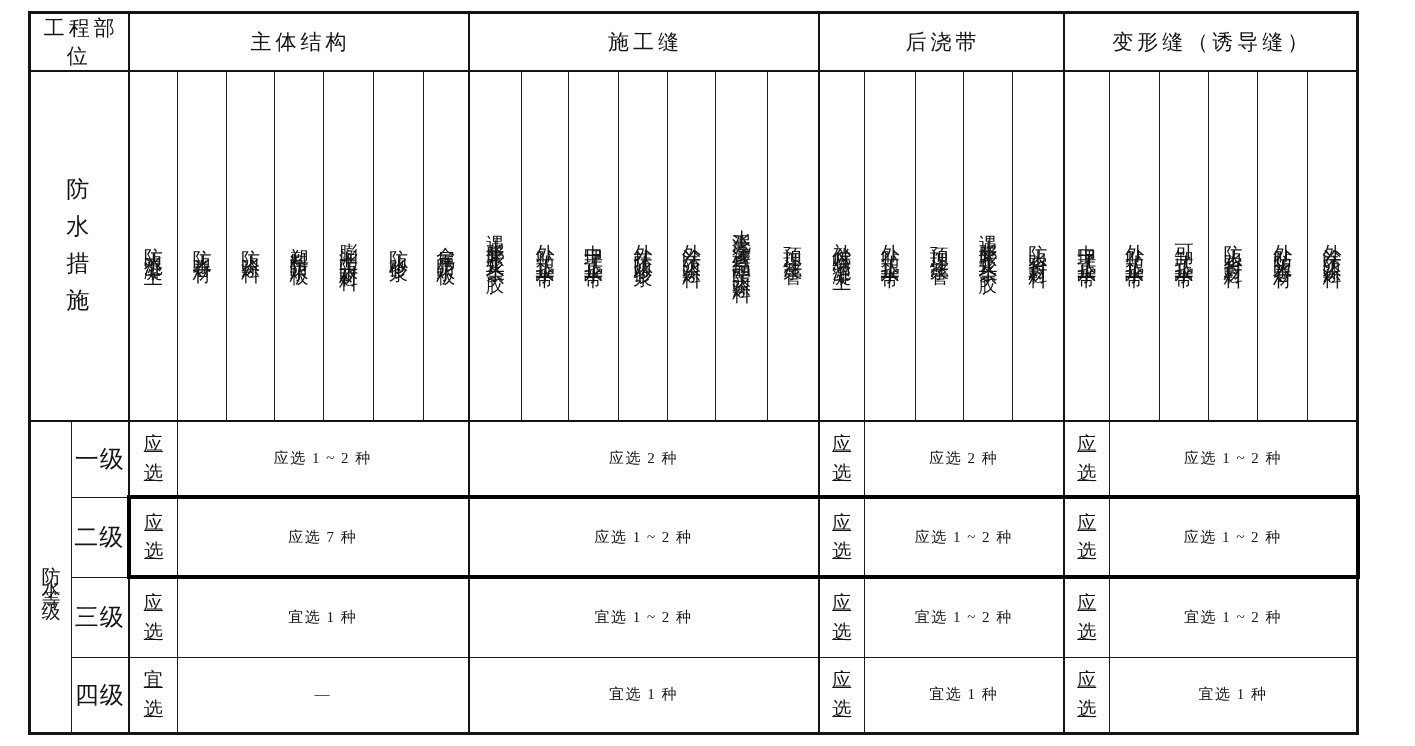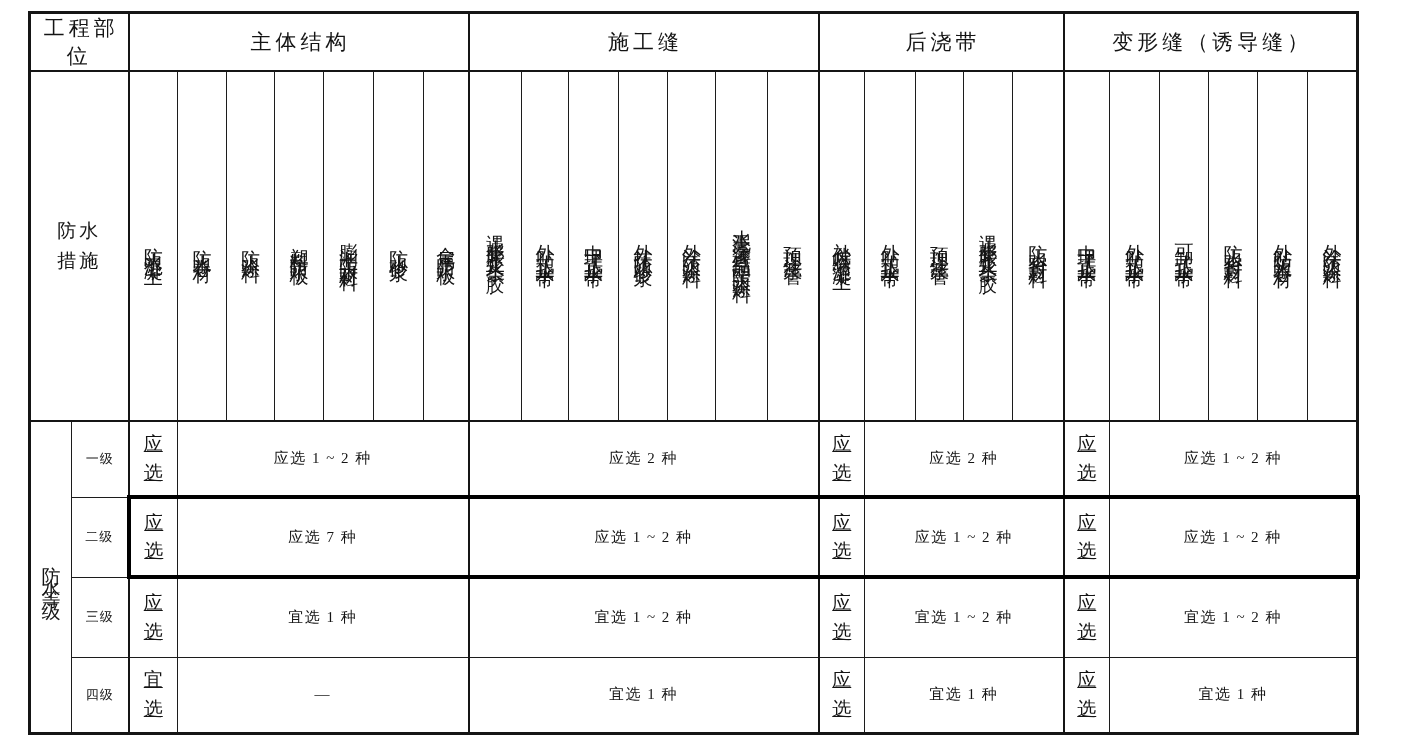--- a/index.html
+++ b/index.html
@@ -39,24 +39,24 @@
   .axis-label{letter-spacing:12px;}
   
   .stack{
     display:inline-block;width:21px;
     font-size:19px;line-height:1.5;letter-spacing:0;
     word-break:break-all;
     text-decoration:underline;
   }
   .corner2{
     display:inline-block;width:48px;
-    font-size:19px;line-height:1.6;letter-spacing:3px;
+    font-size:23px;line-height:1.6;letter-spacing:3px;
     word-break:break-all;
   }
-  .grade{font-size:13px;letter-spacing:1px;}
+  .grade{font-size:24px;letter-spacing:1px;}
   .merged{font-size:15px;letter-spacing:1.5px;}
   tr.b1{height:76px;} tr.b2{height:80px;} tr.b3{height:80px;} tr.b4{height:76px;}
   
   .box{border-top:4px solid #000;border-bottom:4px solid #000;}
   .box-first{border-left:4px solid #000;}
   .box-last{border-right:4px solid #000;}
 </style>
 </head>
 <body>
 

